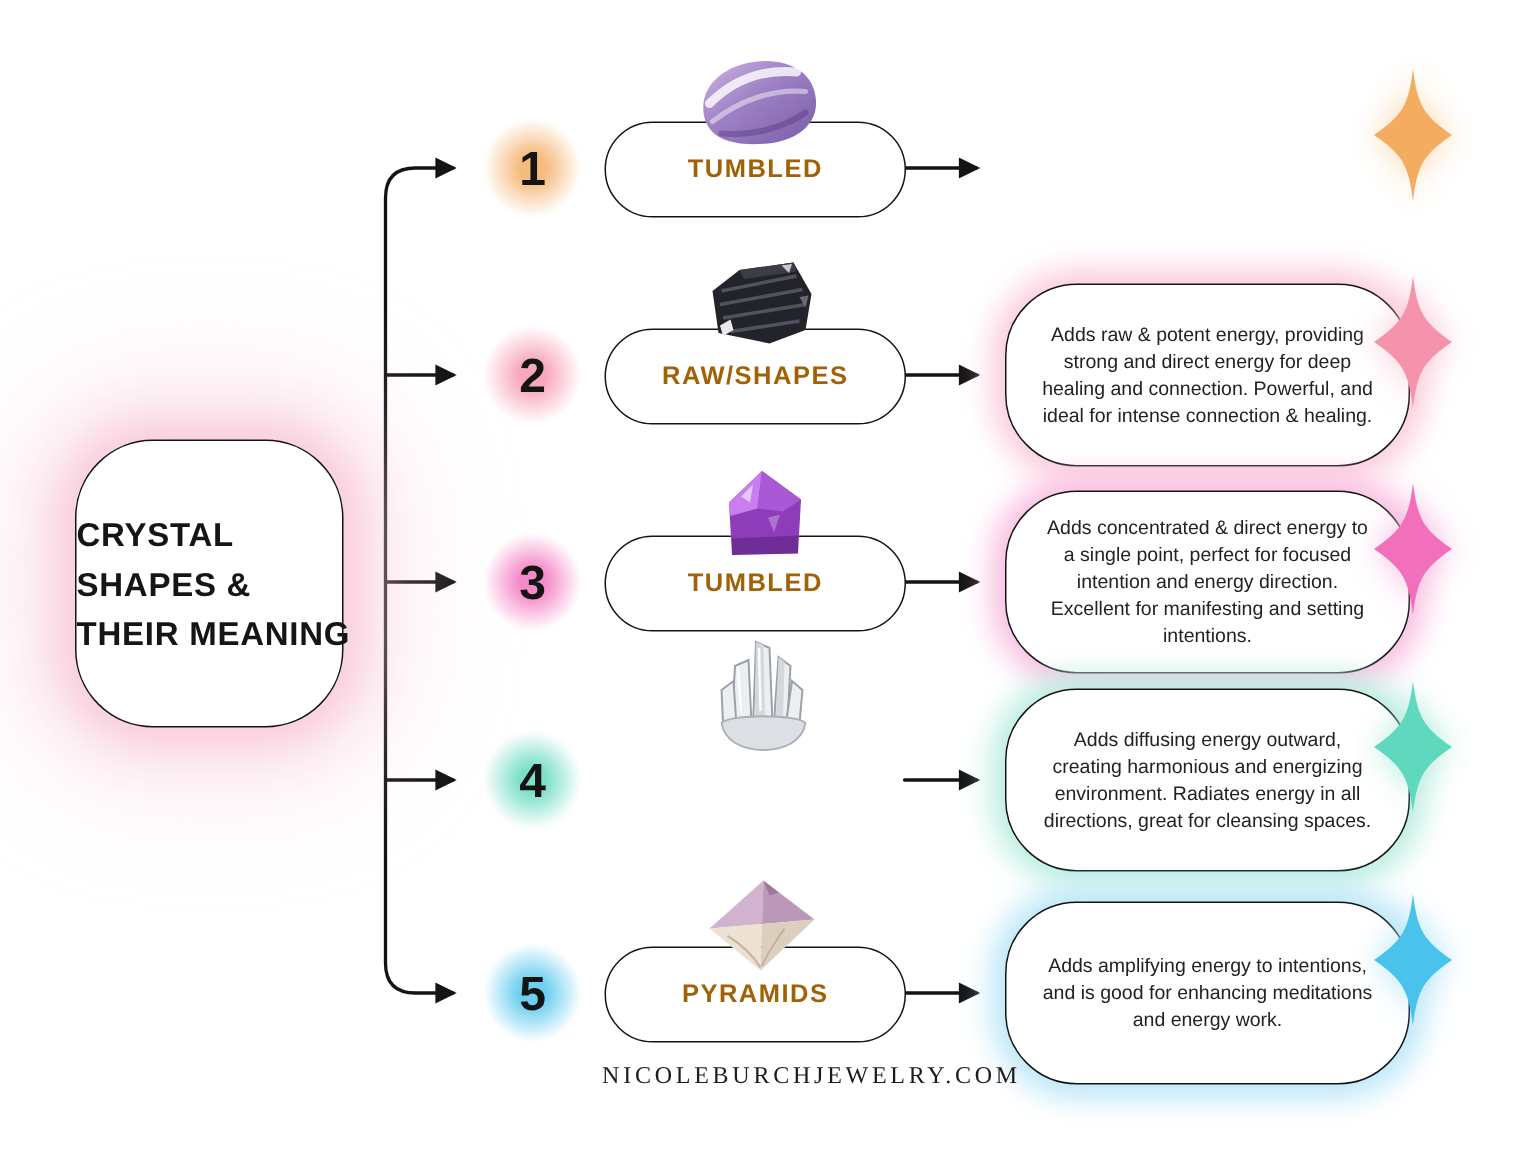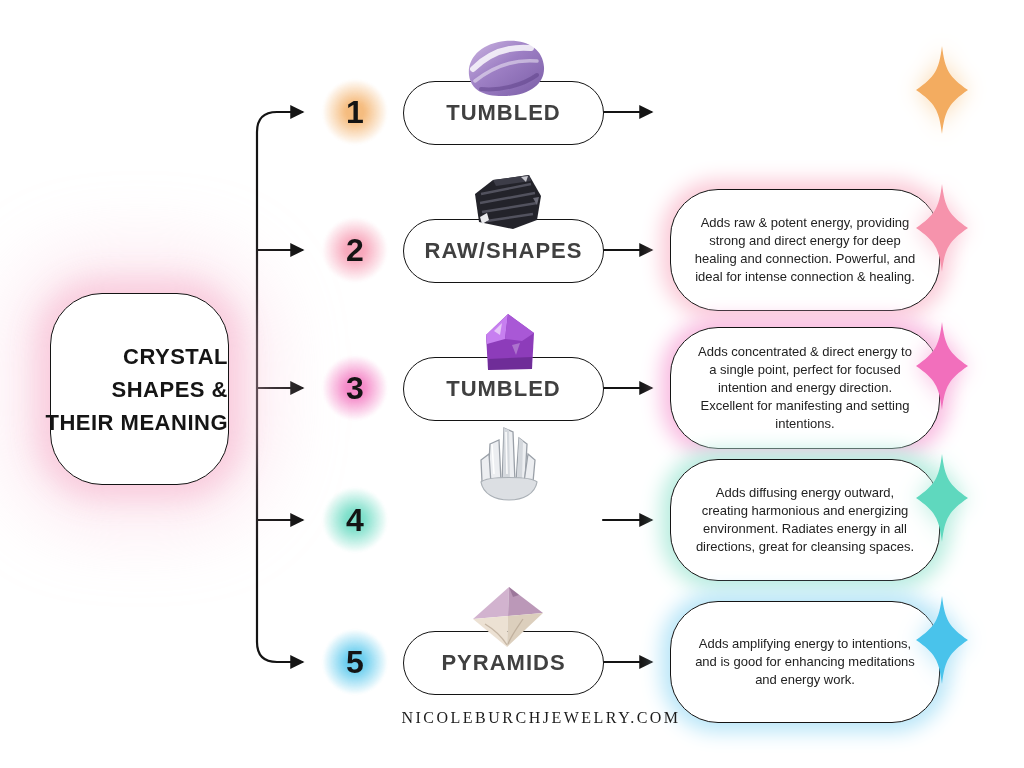--- a/index.html
+++ b/index.html
@@ -7,21 +7,21 @@
     position:relative;width:1024px;height:768px;background:#ffffff;overflow:hidden;
     font-family:"Liberation Sans",sans-serif;
   }
   .connectors{position:absolute;left:0;top:0;z-index:1;}
 
   
   .title-card{
     position:absolute;left:50px;top:293px;width:177px;height:190px;
     background:#ffffff;border:1.7px solid #141414;border-radius:52px;
     box-shadow:0 0 28px 14px rgba(248,199,217,.85),0 0 70px 45px rgba(248,199,217,.35);
-    display:flex;flex-direction:column;align-items:flex-end;justify-content:center;
+    display:flex;flex-direction:column;align-items:flex-start;justify-content:center;
     z-index:4;text-align:center;
   }
   .title-line{
     font-size:22px;font-weight:800;color:#151515;line-height:1.5;letter-spacing:.5px;
     white-space:nowrap;
   }
 
   
   .row{position:absolute;left:0;width:1024px;height:122px;z-index:3;}
   .numwrap{position:absolute;left:313px;top:19px;width:84px;height:84px;}
@@ -32,21 +32,21 @@
   }
   .num{
     position:absolute;inset:0;display:flex;align-items:center;justify-content:center;
     font-size:32px;font-weight:800;color:#141414;
   }
   .pill{
     position:absolute;left:403px;top:30px;width:199px;height:62px;
     background:#ffffff;border:1.7px solid #141414;border-radius:32px;
     display:flex;align-items:center;justify-content:center;z-index:3;
   }
-  .pill-label{font-size:22px;font-weight:800;letter-spacing:1px;color:#404040;white-space:nowrap;}
+  .pill-label{font-size:17px;font-weight:800;letter-spacing:1px;color:#a16207;white-space:nowrap;}
   .crystal{position:absolute;z-index:5;line-height:0;}
   .c-tumbled{left:463px;top:-14px;}
   .c-raw{left:471px;top:-17px;}
   .c-point{left:482px;top:-16px;}
   .c-cluster{left:477px;top:-35px;}
   .c-pyramid{left:467px;top:-17px;}
   .descbox{
     position:absolute;left:670px;top:0;width:268px;height:120px;
     background:#ffffff;border:1.7px solid #141414;border-radius:48px;
     box-shadow:0 0 20px 9px var(--glow);

